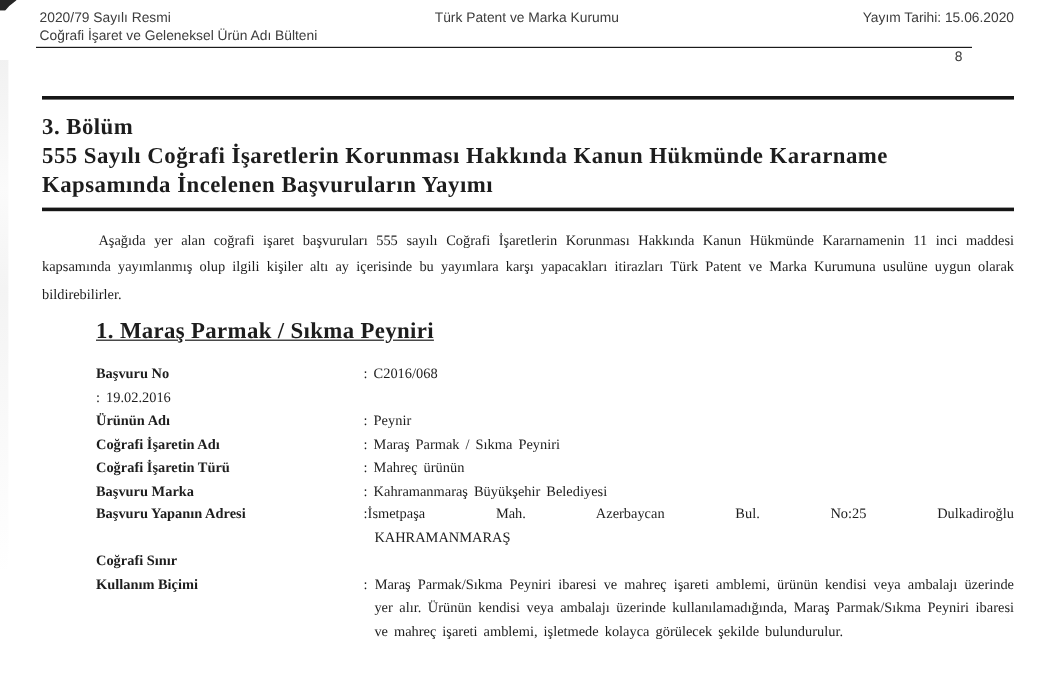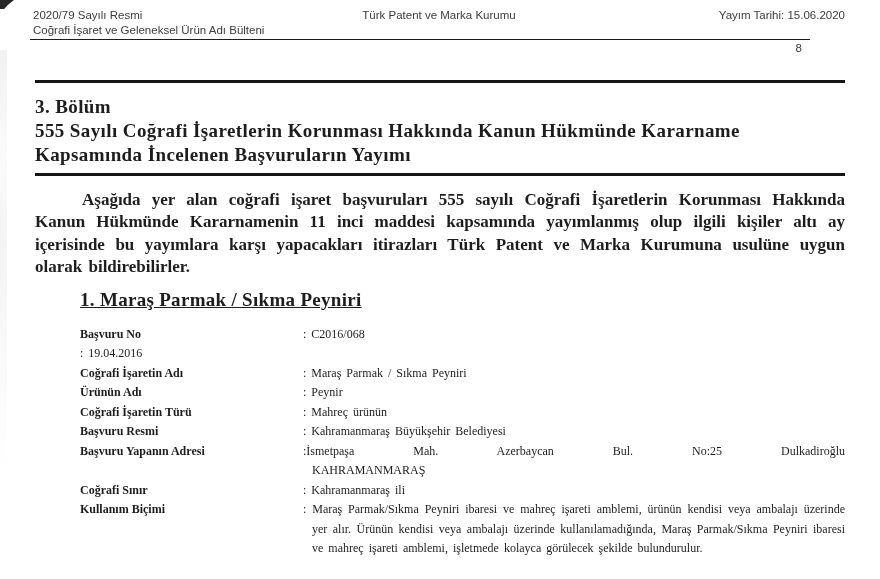--- a/index.html
+++ b/index.html
@@ -60,25 +60,24 @@
     text-align: left;
     font-weight: bold;
     font-size: 19px; line-height: 24px;
     letter-spacing: 0.4px;
   }
   .title-block div { white-space: nowrap; }
 
   
   .intro {
     margin: 13px 35px 4px 35px;
-    font-size: 17px; line-height: 22.4px;
+    font-size: 12px; line-height: 22.4px;
     text-align: justify;
     text-indent: 47px;
     word-spacing: 2px;
-    font-weight: bold;
   }
 
   
   .entry-heading {
     margin: 10px 0 0 80px;
     font-size: 19px; font-weight: bold;
     letter-spacing: 0.3px;
     text-decoration: underline;
   }
 
@@ -130,46 +129,45 @@
 <p class="intro">Aşağıda yer alan coğrafi işaret başvuruları 555 sayılı Coğrafi İşaretlerin Korunması Hakkında Kanun Hükmünde Kararnamenin 11 inci maddesi kapsamında yayımlanmış olup ilgili kişiler altı ay içerisinde bu yayımlara karşı yapacakları itirazları Türk Patent ve Marka Kurumuna usulüne uygun olarak bildirebilirler.</p>
 
 <h2 class="entry-heading">1. Maraş Parmak / Sıkma Peyniri</h2>
 
 <div class="fields" id="fields">
     <div class="field-row">
       <div class="field-label">Başvuru No</div>
       <div class="field-value hang">: C2016/068</div>
     </div>
     <div class="field-row">
-      <div class="field-value hang">: 19.04.2016</div>
+      <div class="field-value hang">: 19.02.2016</div>
+    </div>
+    <div class="field-row">
+      <div class="field-label">Ürünün Adı</div>
+      <div class="field-value hang">: Peynir</div>
     </div>
     <div class="field-row">
       <div class="field-label">Coğrafi İşaretin Adı</div>
       <div class="field-value hang">: Maraş Parmak / Sıkma Peyniri</div>
     </div>
     <div class="field-row">
-      <div class="field-label">Ürünün Adı</div>
-      <div class="field-value hang">: Peynir</div>
-    </div>
-    <div class="field-row">
       <div class="field-label">Coğrafi İşaretin Türü</div>
       <div class="field-value hang">: Mahreç ürünün</div>
     </div>
     <div class="field-row">
-      <div class="field-label">Başvuru Resmi</div>
+      <div class="field-label">Başvuru Marka</div>
       <div class="field-value hang">: Kahramanmaraş Büyükşehir Belediyesi</div>
     </div>
     <div class="field-row">
       <div class="field-label">Başvuru Yapanın Adresi</div>
       <div class="field-value">
         <div class="addr-line1">:İsmetpaşa Mah. Azerbaycan Bul. No:25 Dulkadiroğlu</div>
         <div class="addr-line2">KAHRAMANMARAŞ</div>
       </div>
     </div>
     <div class="field-row">
       <div class="field-label">Coğrafi Sınır</div>
-      <div class="field-value hang">: Kahramanmaraş ili</div>
     </div>
     <div class="field-row">
       <div class="field-label">Kullanım Biçimi</div>
       <div class="field-value hang">: Maraş Parmak/Sıkma Peyniri ibaresi ve mahreç işareti amblemi, ürünün kendisi veya ambalajı üzerinde yer alır. Ürünün kendisi veya ambalajı üzerinde kullanılamadığında, Maraş Parmak/Sıkma Peyniri ibaresi ve mahreç işareti amblemi, işletmede kolayca görülecek şekilde bulundurulur.</div>
     </div>
   </div>
 
 </body></html>

